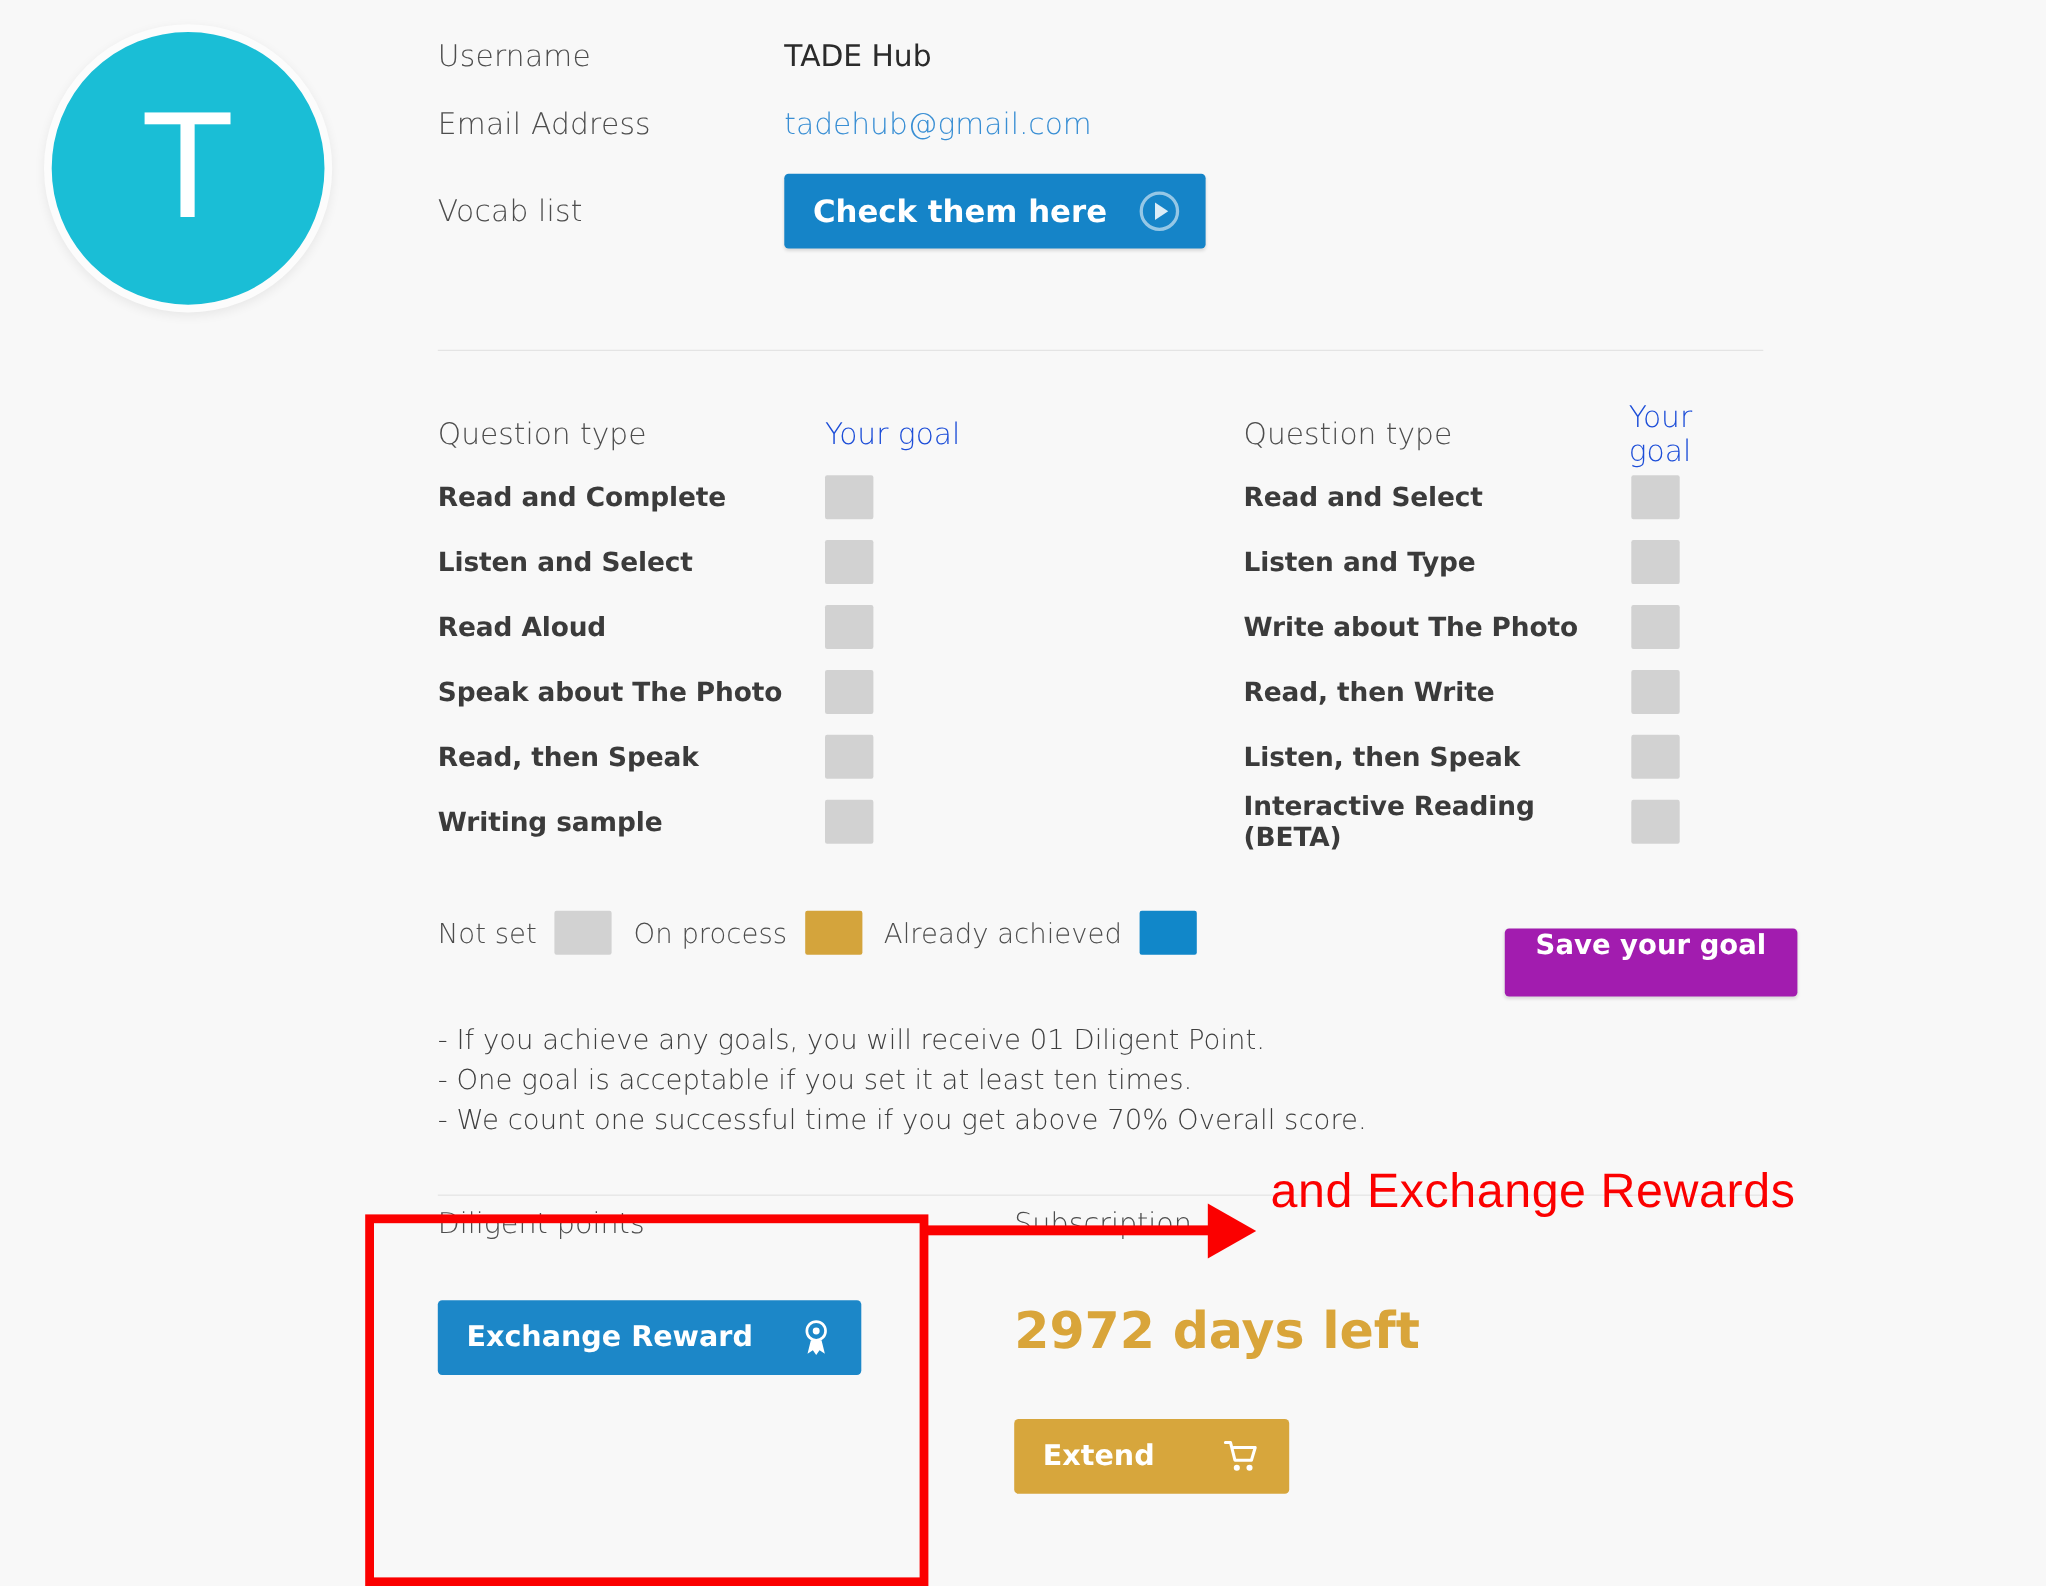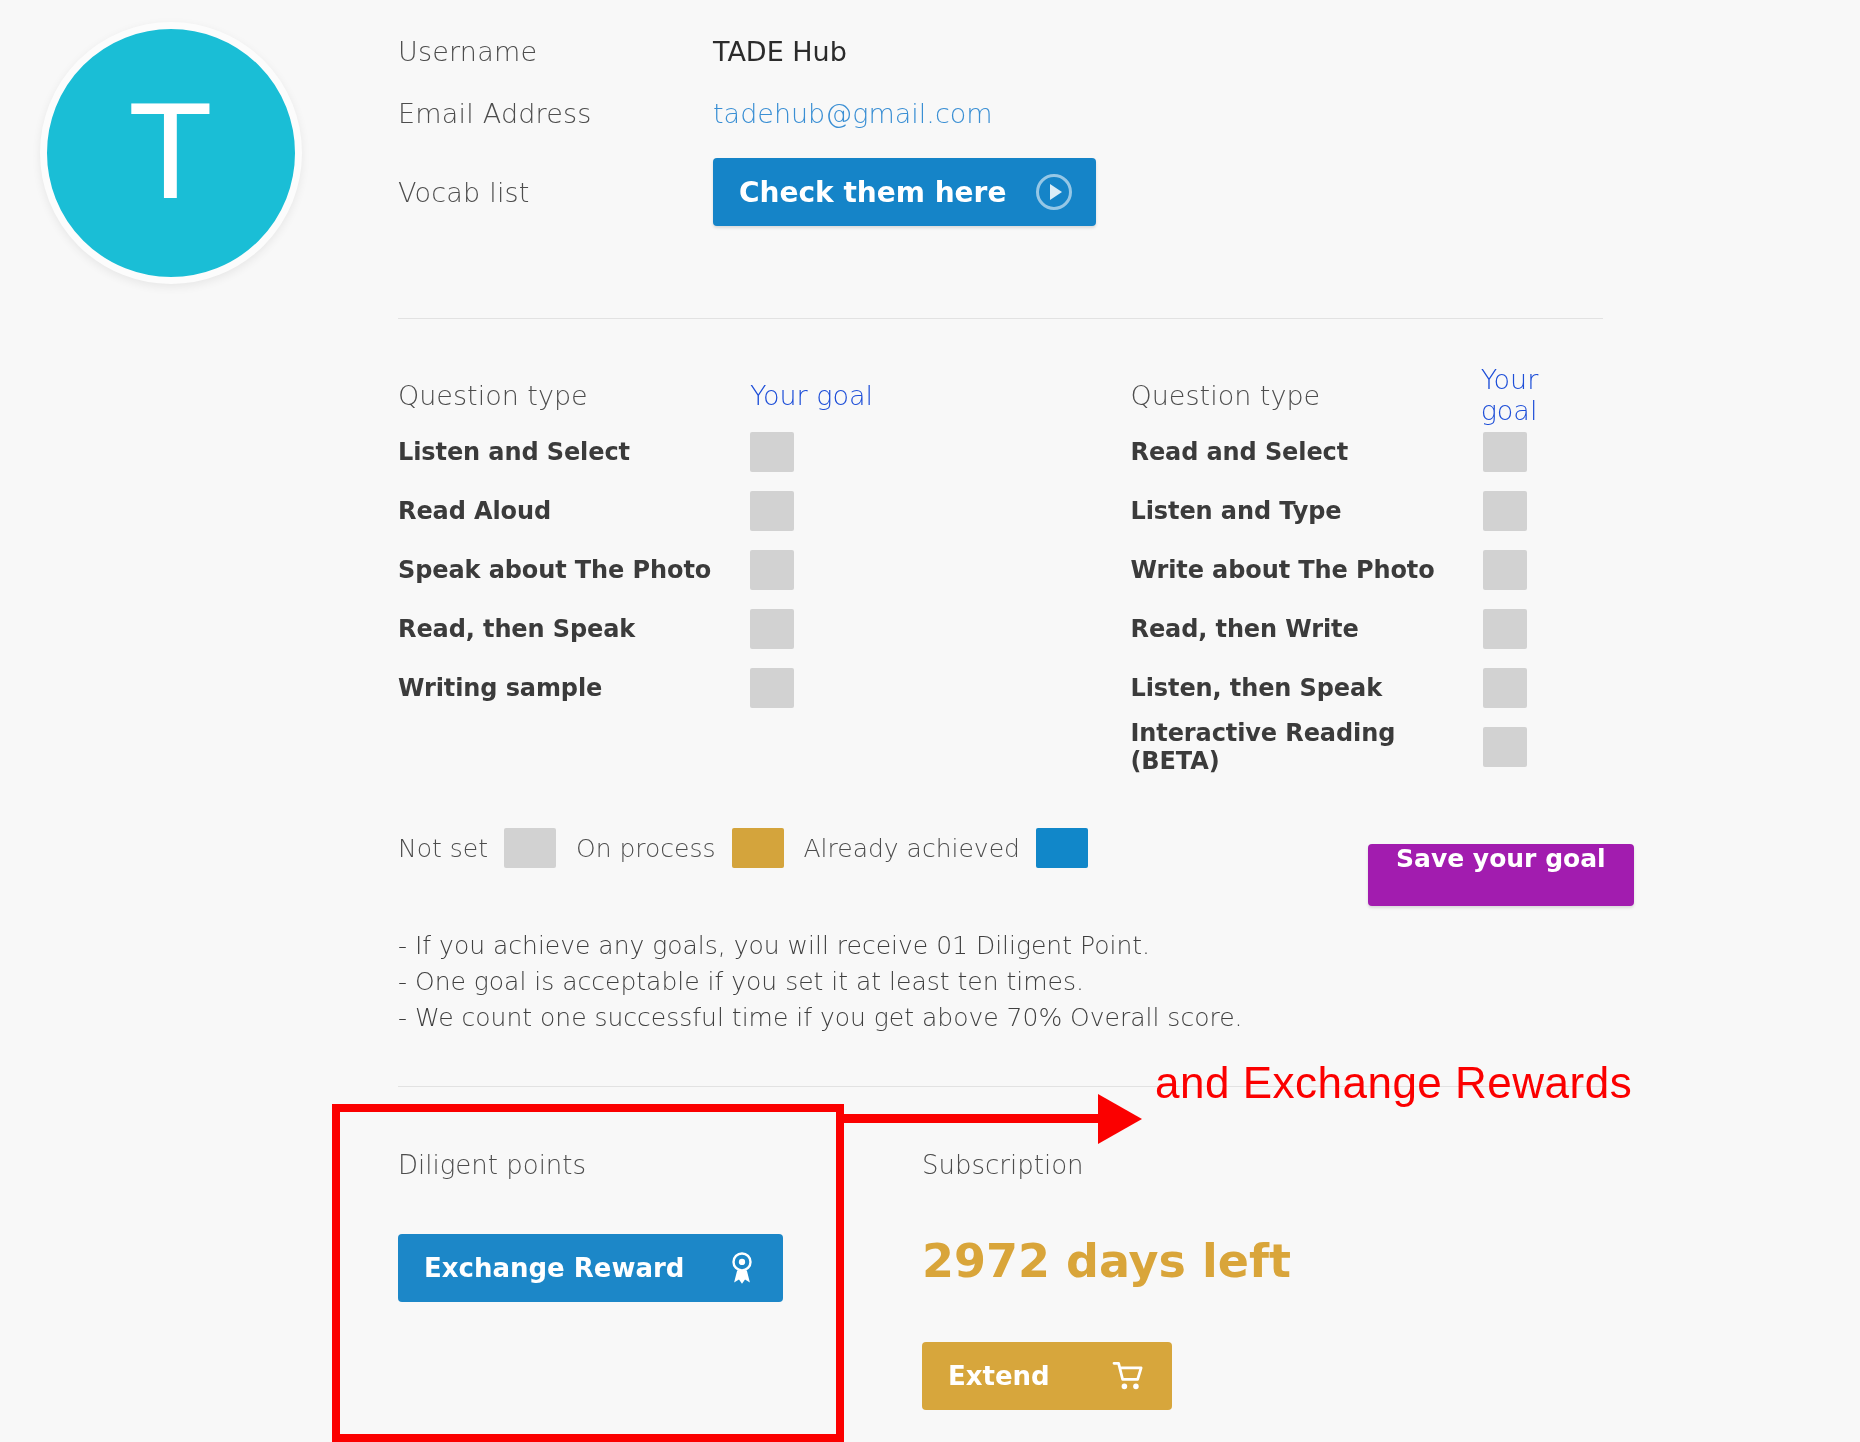--- a/index.html
+++ b/index.html
@@ -230,21 +230,21 @@
     font-weight: 300;
     color: #3f3f3f;
     line-height: 36px;
     white-space: nowrap;
   }
 
   
   .cards {
     position: absolute;
     left: 398px;
-    top: 1150px;
+    top: 1098px;
     width: 1205px;
     display: flex;
   }
   .card { width: 500px; }
   .card-title {
     font-size: 26px;
     font-weight: 300;
     color: #4d4d4d;
     margin-bottom: 54px;
   }
@@ -357,20 +357,24 @@
   <div class="divider divider-top"></div>
 
   <div class="goal-area">
 
     <div class="goal-col left">
       <div class="goal-head">
         <div class="h-type">Question type</div>
         <div class="h-goal">Your goal</div>
       </div>
 
+      <div class="goal-row">
+        <div class="goal-name">Read and Complete</div>
+        <div class="goal-box"></div>
+      </div>
       <div class="goal-row">
         <div class="goal-name">Listen and Select</div>
         <div class="goal-box"></div>
       </div>
       <div class="goal-row">
         <div class="goal-name">Read Aloud</div>
         <div class="goal-box"></div>
       </div>
       <div class="goal-row">
         <div class="goal-name">Speak about The Photo</div>

